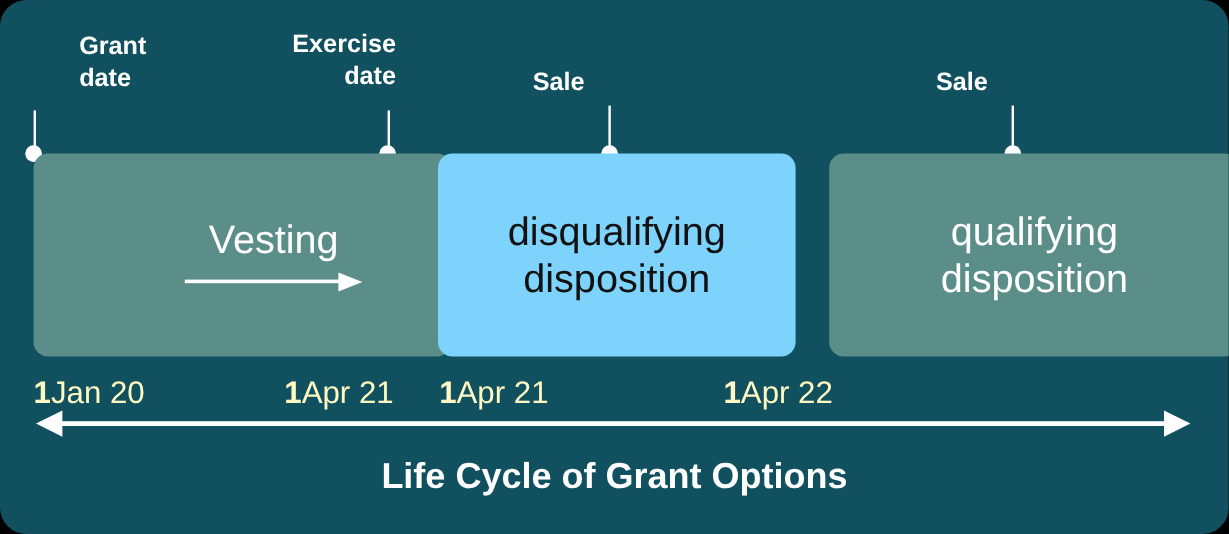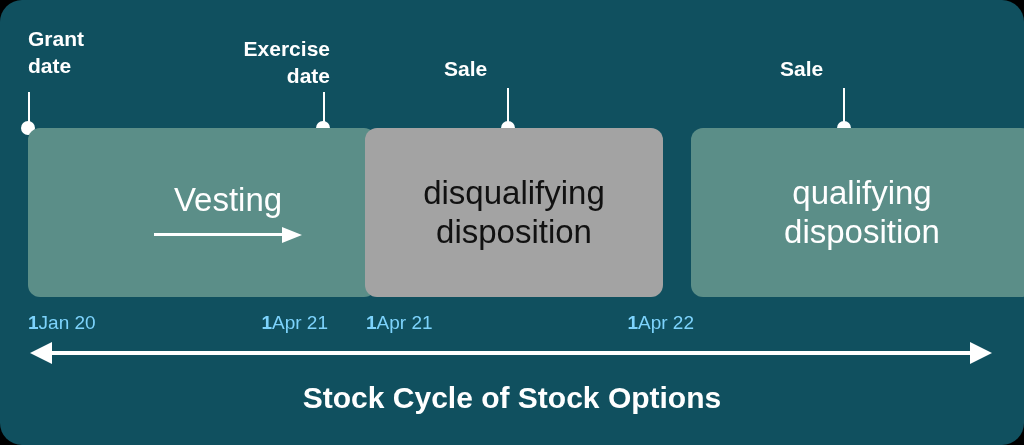--- a/index.html
+++ b/index.html
@@ -20,21 +20,21 @@
 
   
   .callout-label {
     position: absolute;
     font-weight: bold;
     font-size: 21px;
     line-height: 1.28;
     color: #ffffff;
     white-space: pre-line;
   }
-  .callout-left   { text-align: left; }
+  .callout-left   { text-align: left; margin-left: 38px; }
   .callout-right  { text-align: right; }
   .callout-center { text-align: left; }
 
   .callout-stem {
     position: absolute;
     width: 2px;
     background: #ffffff;
   }
   .callout-dot {
     position: absolute;
@@ -47,21 +47,21 @@
   
   .phase-box {
     position: absolute;
     border-radius: 12px;
     display: flex;
     flex-direction: column;
     align-items: center;
     justify-content: center;
   }
   .phase-teal   { background: #5B8E88; }
-  .phase-orange { background: #a3a3a3; }
+  .phase-orange { background: #7dd3fc; }
 
   .phase-text {
     font-size: 33px;
     line-height: 1.18;
     text-align: center;
     white-space: pre-line;
     font-weight: normal;
   }
   .text-white { color: #ffffff; }
   .text-black { color: #111111; }
@@ -94,22 +94,22 @@
     width: 0;
     height: 0;
     border-top: 8px solid transparent;
     border-bottom: 8px solid transparent;
     border-left: 20px solid #ffffff;
   }
 
   
   .date-label {
     position: absolute;
-    font-size: 19px;
-    color: #7dd3fc;
+    font-size: 26px;
+    color: #fef9c3;
     white-space: nowrap;
   }
   .date-label .lead { font-weight: bold; }
   .date-label .rest { font-weight: normal; }
   .date-right { text-align: right; }
 
   
   .timeline-arrow {
     position: absolute;
     height: 22px;
@@ -144,21 +144,21 @@
 </head>
 <body>
 
 <div id="canvas">
 
   <div class="callout-label callout-left" style="left:28px; top:26px; width:130px;">Grant
 date</div>
   <div class="callout-stem" style="left:28px; top:92px; height:36px;"></div>
   <div class="callout-dot" style="left:21px; top:121px;"></div>
 
-  <div class="callout-label callout-right" style="left:196px; top:36px; width:134px;">Exercise
+  <div class="callout-label callout-right" style="left:196px; top:24px; width:134px;">Exercise
 date</div>
   <div class="callout-stem" style="left:323px; top:92px; height:36px;"></div>
   <div class="callout-dot" style="left:316px; top:121px;"></div>
 
   <div class="callout-label callout-center" style="left:444px; top:56px; width:128px;">Sale</div>
   <div class="callout-stem" style="left:507px; top:88px; height:40px;"></div>
   <div class="callout-dot" style="left:501px; top:121px;"></div>
 
   <div class="callout-label callout-center" style="left:780px; top:56px; width:128px;">Sale</div>
   <div class="callout-stem" style="left:843px; top:88px; height:40px;"></div>
@@ -200,15 +200,15 @@
     <span class="lead">1</span><span class="rest">Apr 22</span>
   </div>
 
 
   <div class="timeline-arrow" style="left:30px; top:342px; width:962px;">
     <div class="tip tip-left"></div>
     <div class="bar" style="left:20px; right:20px;"></div>
     <div class="tip tip-right"></div>
   </div>
 
-  <div class="diagram-title" style="top:381px;">Stock Cycle of Stock Options</div>
+  <div class="diagram-title" style="top:381px;">Life Cycle of Grant Options</div>
 
 </div>
 
 </body></html>

